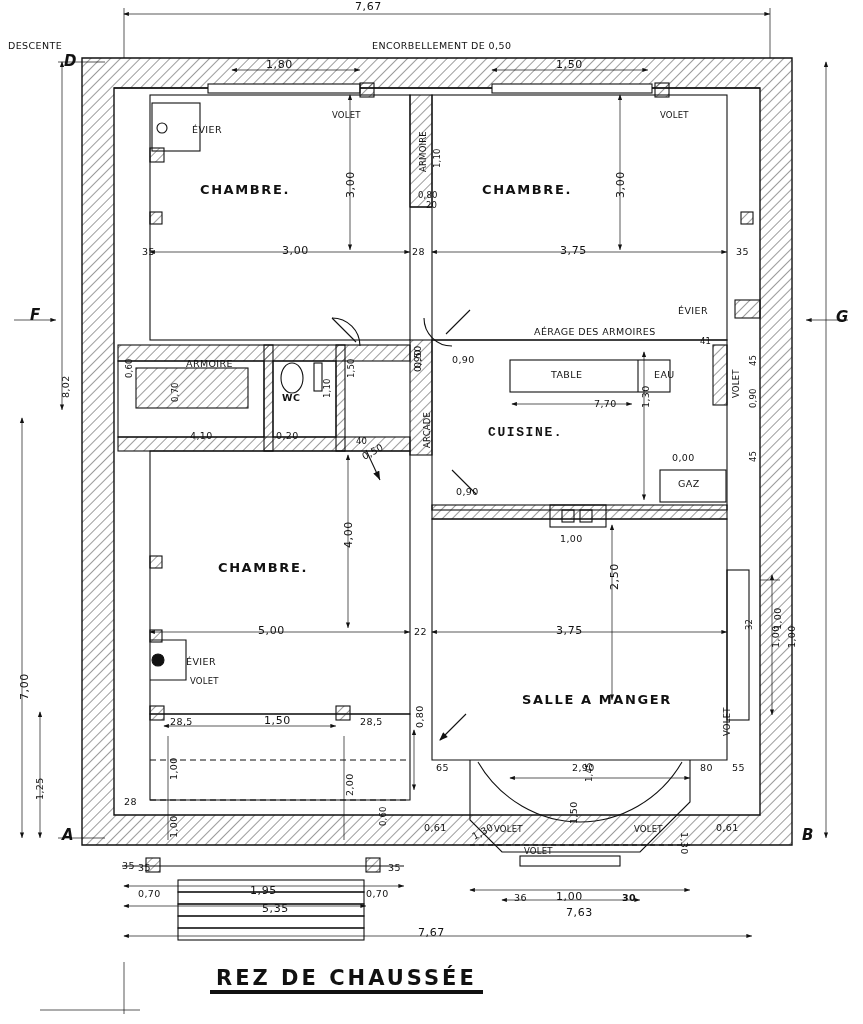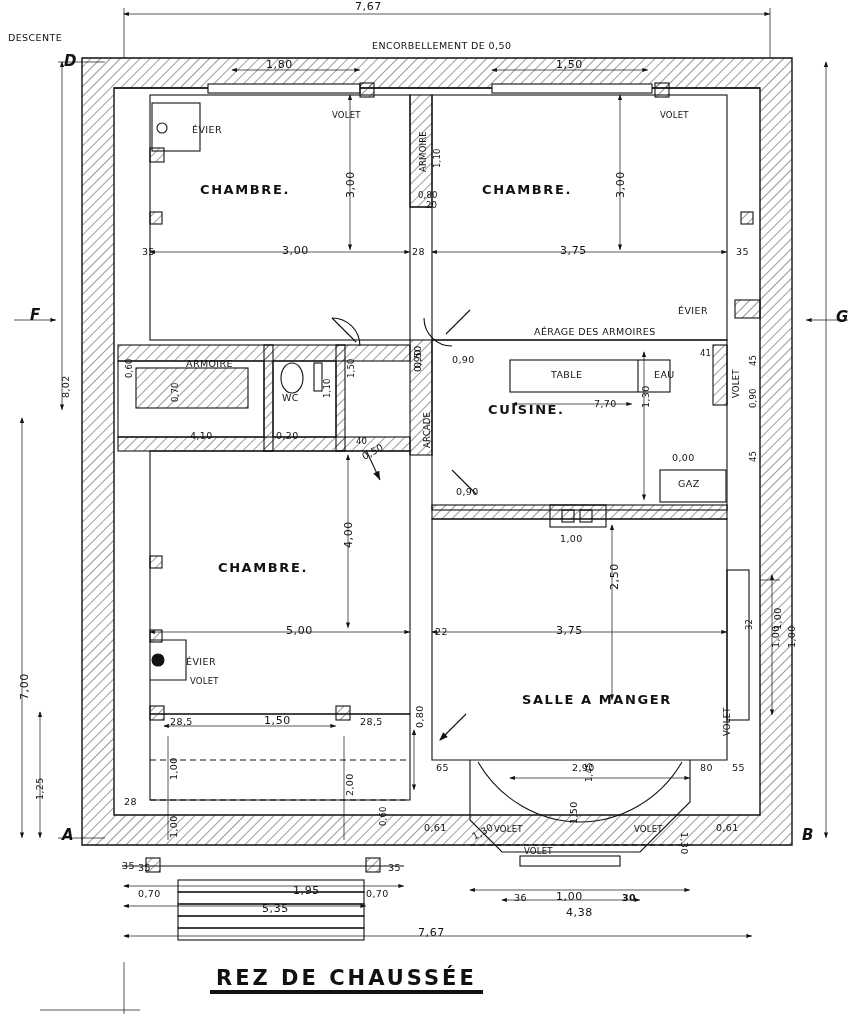--- a/index.html
+++ b/index.html
@@ -167,36 +167,36 @@
     <line x1="414" y1="730" x2="414" y2="790" marker-start="url(#arrowb)" marker-end="url(#arrow)"></line>
     <line x1="168" y1="736" x2="168" y2="840"></line>
     <line x1="344" y1="736" x2="344" y2="840"></line>
     <line x1="760" y1="580" x2="780" y2="580"></line>
     <line x1="772" y1="575" x2="772" y2="715" marker-start="url(#arrowb)" marker-end="url(#arrow)"></line>
     <line x1="124" y1="962" x2="124" y2="1014"></line>
     <line x1="40" y1="1010" x2="140" y2="1010"></line>
   </g>
 </svg>
 
-<div class="lbl small" style="left:8px;top:32px;">DESCENTE</div>
+<div class="lbl small" style="left:8px;top:40px;">DESCENTE</div>
 <div class="lbl small" style="left:372px;top:40px;">ENCORBELLEMENT DE 0,50</div>
 <div class="lbl dim" style="left:355px;top:0px;">7,67</div>
 
 <div class="lbl mark" style="left:64px;top:52px;">D</div>
 <div class="lbl mark" style="left:30px;top:306px;">F</div>
 <div class="lbl mark" style="left:836px;top:308px;">G</div>
 <div class="lbl mark" style="left:62px;top:826px;">A</div>
 <div class="lbl mark" style="left:802px;top:826px;">B</div>
 
 <div class="lbl room" style="left:200px;top:182px;">CHAMBRE.</div>
 <div class="lbl room" style="left:482px;top:182px;">CHAMBRE.</div>
 <div class="lbl room" style="left:218px;top:560px;">CHAMBRE.</div>
-<div class="lbl room" style="left:488px;top:402px;">CUISINE.</div>
+<div class="lbl room" style="left:488px;top:425px;font-family:Liberation Mono, monospace;">CUISINE.</div>
 <div class="lbl room" style="left:522px;top:692px;">SALLE A MANGER</div>
-<div class="lbl small" style="left:282px;top:392px;">WC</div>
+<div class="lbl small" style="left:282px;top:392px;font-weight:bold;">WC</div>
 
 <div class="lbl small" style="left:192px;top:124px;">ÉVIER</div>
 <div class="lbl small" style="left:678px;top:305px;">ÉVIER</div>
 <div class="lbl small" style="left:186px;top:656px;">ÉVIER</div>
 <div class="lbl small" style="left:186px;top:358px;">ARMOIRE</div>
 <div class="lbl tiny rot90" style="left:418px;top:172px;">ARMOIRE</div>
 <div class="lbl small" style="left:551px;top:369px;">TABLE</div>
 <div class="lbl small" style="left:654px;top:369px;">EAU</div>
 <div class="lbl small" style="left:678px;top:478px;">GAZ</div>
 <div class="lbl tiny rot90" style="left:422px;top:448px;">ARCADE</div>
@@ -227,71 +227,71 @@
 <div class="lbl tiny" style="left:418px;top:190px;">0,80</div>
 <div class="lbl tiny" style="left:426px;top:200px;">20</div>
 
 <div class="lbl small" style="left:452px;top:354px;">0,90</div>
 <div class="lbl small rot90" style="left:412px;top:372px;">0,90</div>
 <div class="lbl small" style="left:456px;top:486px;">0,90</div>
 <div class="lbl small rot90" style="left:640px;top:408px;">1,30</div>
 <div class="lbl small" style="left:594px;top:398px;">7,70</div>
 <div class="lbl small" style="left:672px;top:452px;">0,00</div>
 <div class="lbl small" style="left:560px;top:533px;">1,00</div>
-<div class="lbl tiny" style="left:700px;top:348px;">41</div>
+<div class="lbl tiny" style="left:700px;top:336px;">41</div>
 <div class="lbl tiny rot90" style="left:748px;top:366px;">45</div>
 <div class="lbl tiny rot90" style="left:748px;top:462px;">45</div>
 <div class="lbl tiny rot90" style="left:748px;top:408px;">0,90</div>
 
 <div class="lbl small" style="left:190px;top:430px;">4,10</div>
 <div class="lbl small" style="left:276px;top:430px;">0,20</div>
 <div class="lbl tiny rot90" style="left:124px;top:378px;">0,60</div>
 <div class="lbl tiny rot90" style="left:170px;top:402px;">0,70</div>
 <div class="lbl tiny rot90" style="left:346px;top:378px;">1,50</div>
 <div class="lbl tiny rot90" style="left:322px;top:398px;">1,10</div>
 <div class="lbl small rot90" style="left:412px;top:368px;">0,50</div>
 <div class="lbl small rotn" style="left:360px;top:452px;">0,50</div>
 <div class="lbl tiny" style="left:356px;top:436px;">40</div>
 
-<div class="lbl dim" style="left:258px;top:624px;margin-left:28px;">5,00</div>
+<div class="lbl dim" style="left:258px;top:624px;">5,00</div>
 <div class="lbl dim rot90" style="left:342px;top:548px;">4,00</div>
-<div class="lbl small" style="left:414px;top:626px;margin-left:21px;">22</div>
+<div class="lbl small" style="left:414px;top:626px;">22</div>
 
 <div class="lbl dim" style="left:556px;top:624px;">3,75</div>
 <div class="lbl dim rot90" style="left:608px;top:590px;">2,50</div>
 <div class="lbl small rot90" style="left:772px;top:630px;">1,00</div>
 <div class="lbl tiny rot90" style="left:744px;top:630px;">32</div>
 <div class="lbl small" style="left:700px;top:762px;text-align:center;">80</div>
 <div class="lbl small" style="left:732px;top:762px;">55</div>
 <div class="lbl small" style="left:572px;top:762px;">2,90</div>
 <div class="lbl small" style="left:436px;top:762px;">65</div>
 <div class="lbl small rot90" style="left:414px;top:728px;">0,80</div>
 
 <div class="lbl small" style="left:170px;top:716px;">28,5</div>
 <div class="lbl dim" style="left:264px;top:714px;">1,50</div>
 <div class="lbl small" style="left:360px;top:716px;">28,5</div>
 <div class="lbl small" style="left:138px;top:862px;">35</div>
 <div class="lbl small" style="left:138px;top:888px;">0,70</div>
-<div class="lbl dim" style="left:250px;top:884px;margin-left:43px;">1,95</div>
+<div class="lbl dim" style="left:250px;top:884px;">1,95</div>
 <div class="lbl small" style="left:366px;top:888px;">0,70</div>
 <div class="lbl small" style="left:388px;top:862px;">35</div>
 <div class="lbl dim" style="left:262px;top:902px;">5,35</div>
 <div class="lbl dim" style="left:418px;top:926px;">7,67</div>
 <div class="lbl small" style="left:124px;top:796px;">28</div>
 <div class="lbl small" style="left:122px;top:860px;">35</div>
 
 <div class="lbl small" style="left:424px;top:822px;">0,61</div>
 <div class="lbl small" style="left:716px;top:822px;">0,61</div>
 <div class="lbl small rot90" style="left:568px;top:824px;">1,50</div>
 <div class="lbl small rotn" style="left:470px;top:832px;">1,30</div>
 <div class="lbl small rot90b" style="left:690px;top:832px;">1,30</div>
 <div class="lbl small" style="left:514px;top:892px;">36</div>
 <div class="lbl dim" style="left:556px;top:890px;">1,00</div>
 <div class="lbl small" style="left:622px;top:892px;font-weight:bold;">30</div>
-<div class="lbl dim" style="left:566px;top:906px;">4,38</div>
+<div class="lbl dim" style="left:566px;top:906px;">7,63</div>
 <div class="lbl tiny rot90" style="left:584px;top:782px;">1,45</div>
 
 <div class="lbl small rot90" style="left:60px;top:398px;">8,02</div>
 <div class="lbl dim rot90" style="left:18px;top:700px;">7,00</div>
 <div class="lbl small rot90" style="left:34px;top:800px;">1,25</div>
 <div class="lbl small rot90" style="left:168px;top:780px;">1,00</div>
 <div class="lbl small rot90" style="left:168px;top:838px;">1,00</div>
 <div class="lbl small rot90" style="left:344px;top:796px;">2,00</div>
 <div class="lbl tiny rot90" style="left:378px;top:826px;">0,60</div>
 

